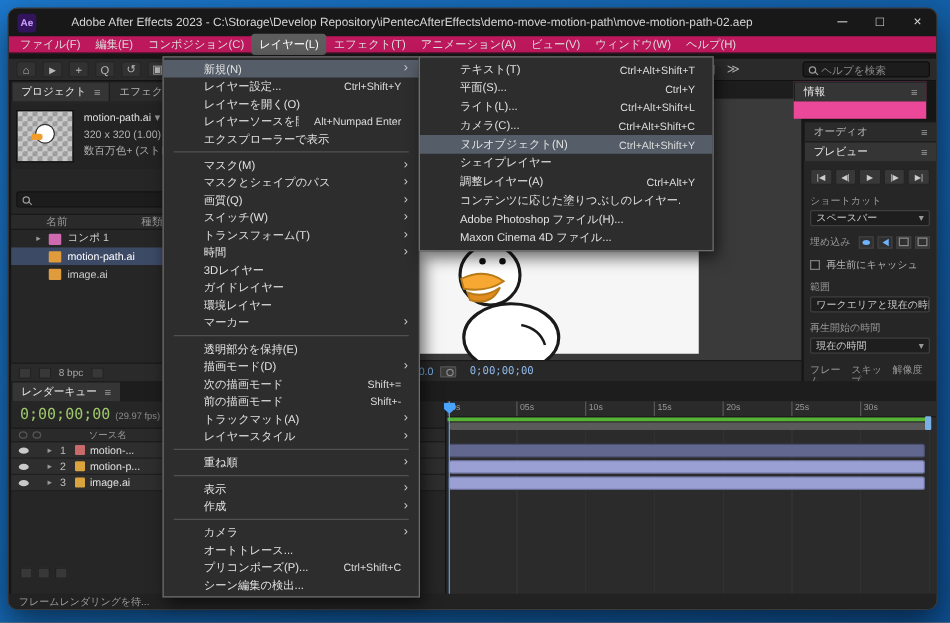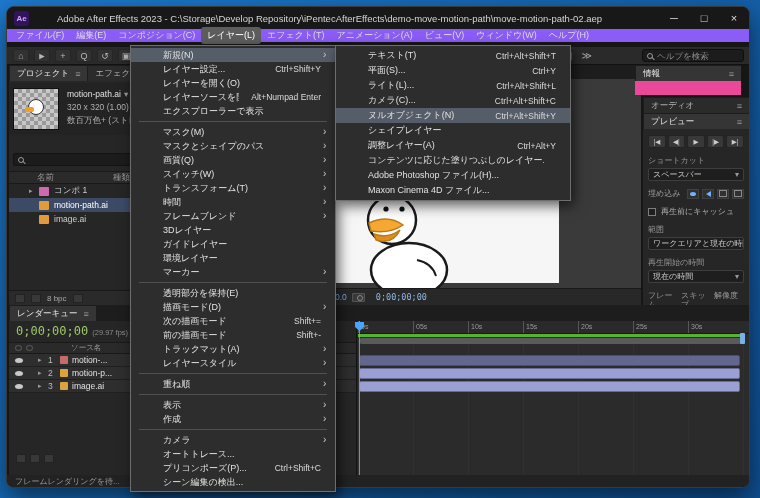--- a/index.html
+++ b/index.html
@@ -13,21 +13,21 @@
 
   
   .titlebar { position:absolute; left:0; top:0; right:0; height:22px; background:#181818; display:flex; align-items:center; padding-left:7px;gap:20px; }
   .app-icon { width:15px; height:15px; background:#31145c; color:#cfa3ff; border-radius:3px; font-size:8px; font-weight:bold;
               display:flex; align-items:center; justify-content:center; flex:0 0 auto; }
   .title-text { margin-left:8px; font-size:9.5px; color:#d6d6d6; white-space:nowrap; overflow:hidden; flex:1; }
   .win-controls { display:flex; height:100%; flex:0 0 auto; }
   .win-btn { width:30px; height:100%; display:flex; align-items:center; justify-content:center; color:#ddd; font-size:11px; }
 
   
-  .menubar { position:absolute; top:22px; left:0; right:0; height:14px; background:#8b5cf6; display:flex; align-items:center;
+  .menubar { position:absolute; top:22px; left:0; right:0; height:14px; background:#be185d; display:flex; align-items:center;
              padding-left:3px; border-bottom:1px solid #151515; }
   .mb-items { display:flex; }
   .mb-item { padding:2px 6px; font-size:9px; color:#ddd; border-radius:3px; white-space:nowrap; }
   .mb-item.active { background:#5d5d5d; color:#fff; }
 
   
   .toolsrow { position:absolute; top:40px; left:0; right:0; height:18px; background:#2a2a2a; border-bottom:1px solid #121212; }
   .tools { position:absolute; left:6px; top:2px; display:flex; gap:5px; }
   .tool-btn { width:16px; height:13px; display:flex; align-items:center; justify-content:center; color:#b8b8b8; font-size:9px;
               background:#323232; border:1px solid #262626; border-radius:2px; }
@@ -546,25 +546,20 @@
         <div class="menu-item submenu">
         <span class="mi-label">トランスフォーム(T)</span>
         <span class="mi-shortcut"></span>
         <span class="mi-arrow"></span>
       </div>
         <div class="menu-item submenu">
         <span class="mi-label">時間</span>
         <span class="mi-shortcut"></span>
         <span class="mi-arrow"></span>
       </div>
-        <div class="menu-item submenu">
-        <span class="mi-label">フレームブレンド</span>
-        <span class="mi-shortcut"></span>
-        <span class="mi-arrow"></span>
-      </div>
         <div class="menu-item">
         <span class="mi-label">3Dレイヤー</span>
         <span class="mi-shortcut"></span>
         <span class="mi-arrow"></span>
       </div>
         <div class="menu-item">
         <span class="mi-label">ガイドレイヤー</span>
         <span class="mi-shortcut"></span>
         <span class="mi-arrow"></span>
       </div>

